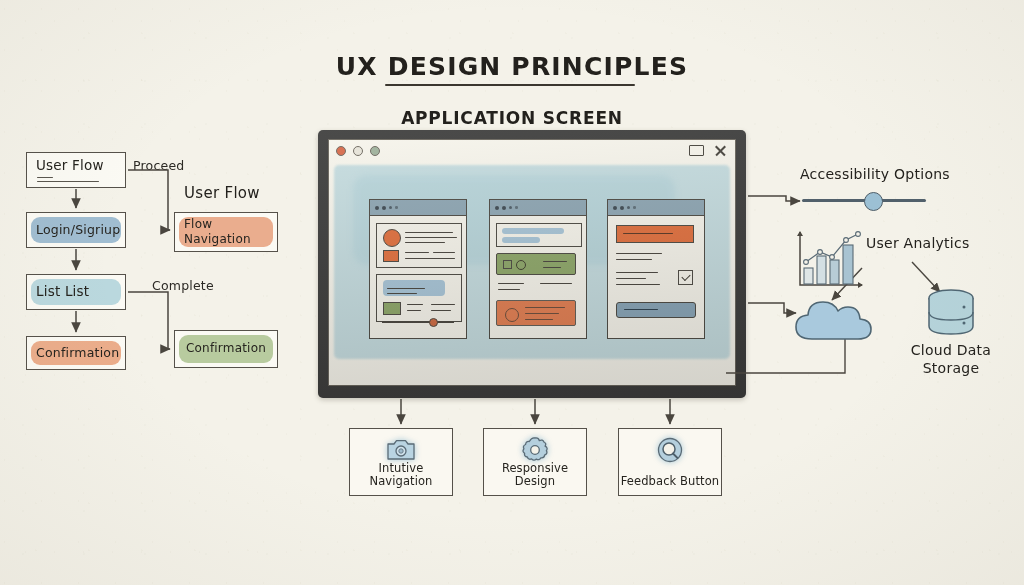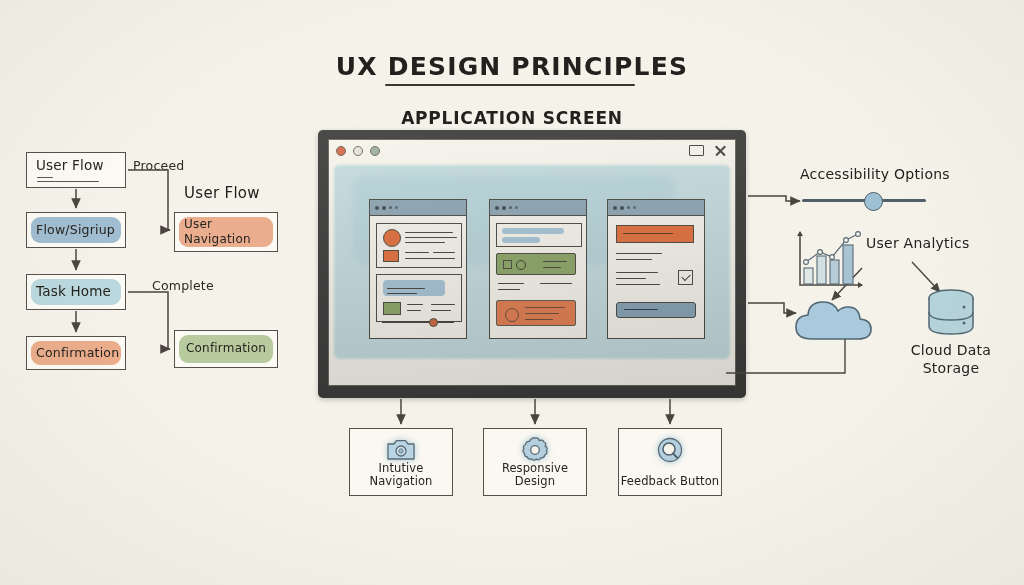--- a/index.html
+++ b/index.html
@@ -177,42 +177,42 @@
   <div class="fbox" style="left:26px;top:152px;width:100px;height:36px;">
     <span class="lbl" style="position:absolute;left:9px;top:5px;">User Flow</span>
     <div class="ruled" style="top:21px;">
       <i class="short"></i>
         <i class="long"></i>
     </div>
   </div>
 
   <div class="fbox" style="left:26px;top:212px;width:100px;height:36px;">
     <div class="paint" style="background:#7ea6c4;opacity:.72;"></div>
-    <span class="lbl" style="font-size:12.5px;">Flow/Sigriup</span>
+    <span class="lbl" style="font-size:12.5px;">Login/Sigriup</span>
   </div>
 
   <div class="fbox" style="left:26px;top:274px;width:100px;height:36px;">
     <div class="paint" style="background:#a9cfd8;opacity:.78;"></div>
-    <span class="lbl">Task Home</span>
+    <span class="lbl">List List</span>
   </div>
 
   <div class="fbox" style="left:26px;top:336px;width:100px;height:34px;">
     <div class="paint" style="background:#e89a72;opacity:.8;"></div>
     <span class="lbl" style="font-size:12.5px;">Confirmation</span>
   </div>
 
   <div class="edge-label" style="left:133px;top:158px;">Proceed</div>
   <div class="edge-label" style="left:152px;top:278px;">Complete</div>
 
   <div class="flow-head" style="left:184px;top:184px;">User Flow</div>
 
   <div class="fbox" style="left:174px;top:212px;width:104px;height:40px;">
     <div class="paint" style="background:#e8a07d;opacity:.85;"></div>
     <span class="lbl" style="font-size:12px;line-height:1.25;">
-      <span>User</span><br>
+      <span>Flow</span><br>
       <span>Navigation</span>
     </span>
   </div>
 
   <div class="fbox center" style="left:174px;top:330px;width:104px;height:38px;">
     <div class="paint" style="background:#a8c08a;opacity:.8;"></div>
     <span class="lbl" style="font-size:12px;">Confirmation</span>
   </div>
 
   <div class="browser-frame">

